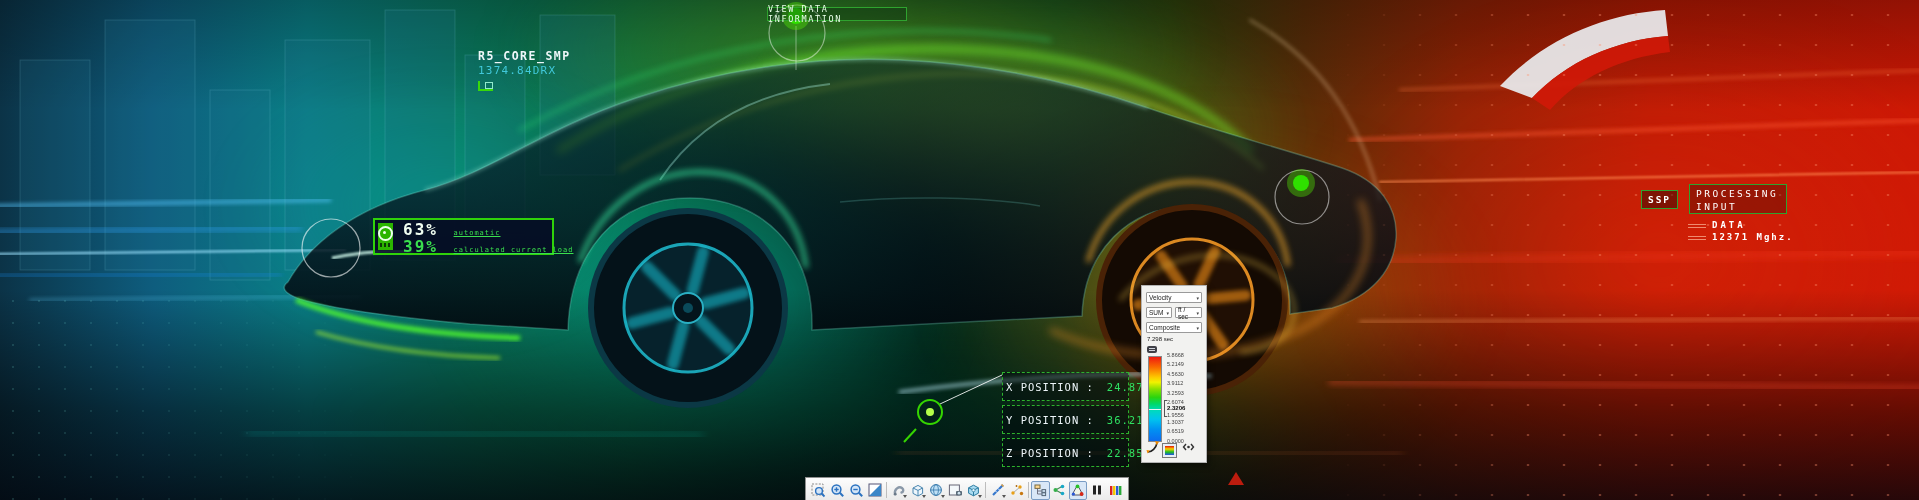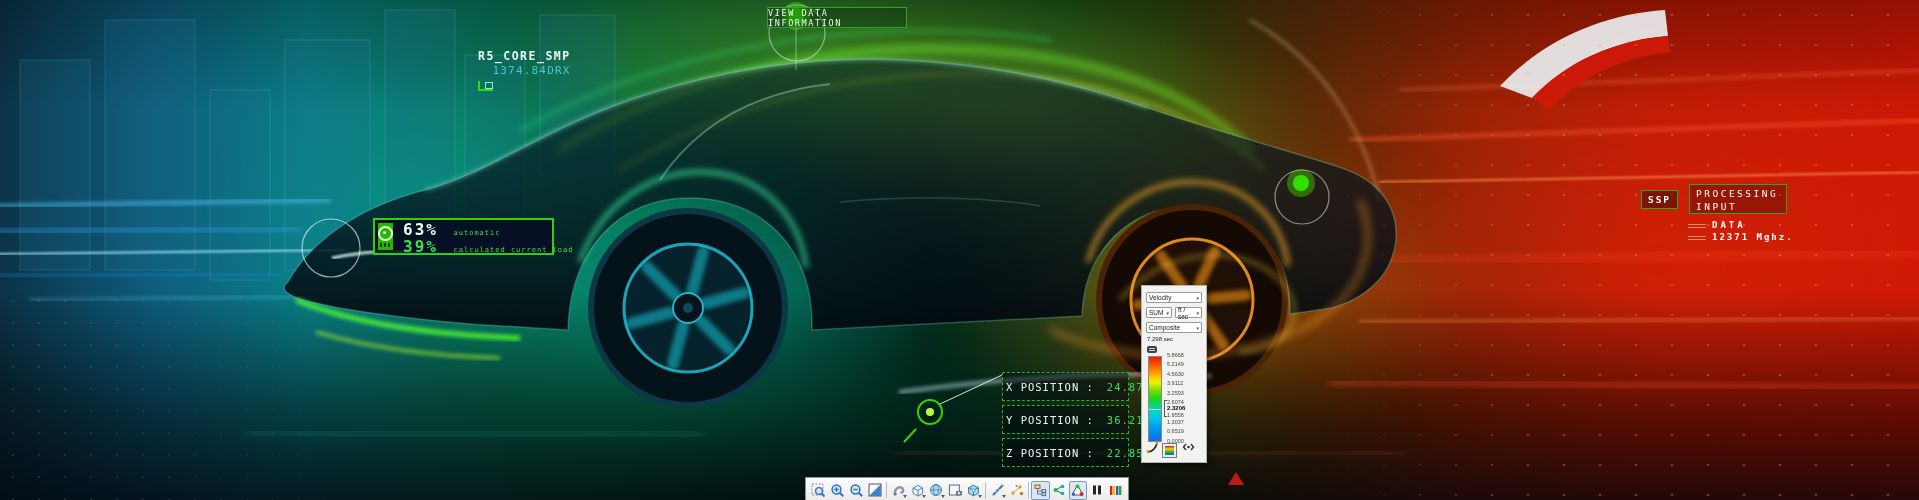--- a/index.html
+++ b/index.html
@@ -27,38 +27,38 @@
     -webkit-mask-image:linear-gradient(90deg,transparent,#000 35%);
     mask-image:linear-gradient(90deg,transparent,#000 35%);}
   .dots-teal{position:absolute;left:0;top:290px;width:420px;height:210px;opacity:.16;
     background-image:radial-gradient(rgba(140,255,240,.9) 1px,rgba(0,0,0,0) 1.5px);
     background-size:26px 22px;
     -webkit-mask-image:linear-gradient(90deg,#000,transparent 90%);
     mask-image:linear-gradient(90deg,#000,transparent 90%);}
   svg.layer{position:absolute;left:0;top:0;}
   
   .hud-box{position:absolute;box-sizing:border-box;border:1px solid #2fa32f;color:#e9ffe9;}
-  .view-data{left:767px;top:7px;width:140px;height:21px;background:rgba(8,40,18,.35);
+  .view-data{left:767px;top:7px;width:140px;height:14px;background:rgba(8,40,18,.35);
     font-size:8.5px;letter-spacing:1.6px;display:flex;align-items:center;justify-content:center;}
-  .core{position:absolute;left:478px;top:49px;text-align:right;}
+  .core{position:absolute;left:478px;top:49px;}
   .core .t{font-size:11.5px;font-weight:bold;letter-spacing:1.5px;color:#eef7f9;}
   .core .v{font-size:11px;letter-spacing:1.2px;color:#41c8da;margin-top:1px;}
   .core .bracket{margin-top:4px;width:13px;height:8px;border-left:2px solid #38d80a;border-bottom:2px solid #38d80a;position:relative;}
   .core .chip{position:absolute;left:5px;top:1px;width:6px;height:5px;border:1px solid rgba(170,255,225,.85);}
   .load-box{left:373px;top:218px;width:181px;height:37px;background:rgba(6,13,36,.88);
     border:2px solid #2fd20a;display:flex;align-items:stretch;}
   .load-ic{width:25px;margin:3px;background:#2bb400;display:flex;flex-direction:column;align-items:center;justify-content:center;}
   .load-ic .ring{width:11px;height:11px;border:2px solid #eaffea;border-radius:50%;position:relative;}
   .load-ic .ring:after{content:"";position:absolute;left:3px;top:3px;width:3px;height:3px;border-radius:50%;background:#eaffea;}
   .load-ic .bars{margin-top:2px;width:12px;height:4px;
     background:repeating-linear-gradient(90deg,#0a3a05 0 2px,rgba(0,0,0,0) 2px 4px);}
   .load-txt{padding:3px 0 0 7px;line-height:14px;white-space:nowrap;}
   .load-txt .pct{font-size:16px;font-weight:bold;letter-spacing:2px;color:#f2fff2;text-align:right;}
   .load-txt .pct2{color:#3ae04e;}
-  .load-txt .lbl{font-size:7px;letter-spacing:1px;color:#3ae04e;margin-left:6px;}
+  .load-txt .lbl{font-size:7px;letter-spacing:1px;color:#3ae04e;margin-left:6px;text-decoration:underline;}
   .ssp-box{left:1641px;top:190px;width:37px;height:19px;background:rgba(30,6,2,.45);
     font-size:9.5px;font-weight:bold;letter-spacing:2px;display:flex;align-items:center;justify-content:center;color:#fff;}
   .proc-box{left:1689px;top:184px;width:98px;height:30px;background:rgba(30,6,2,.3);
     font-size:9.5px;letter-spacing:2.5px;color:#fff;padding:2px 0 0 6px;line-height:13px;}
   .auto-out{position:absolute;left:1688px;top:219px;color:#fff;}
   .auto-out .row{display:flex;align-items:center;height:11px;margin-bottom:1px;}
   .auto-out .ticks{width:18px;height:6px;margin-right:6px;opacity:.75;
     background:repeating-linear-gradient(0deg,rgba(255,190,160,.9) 0 1px,rgba(0,0,0,0) 1px 3px);}
   .auto-out .mode{font-size:9px;font-weight:bold;letter-spacing:3px;}
   .auto-out .freq{font-size:9px;font-weight:bold;letter-spacing:2px;}

